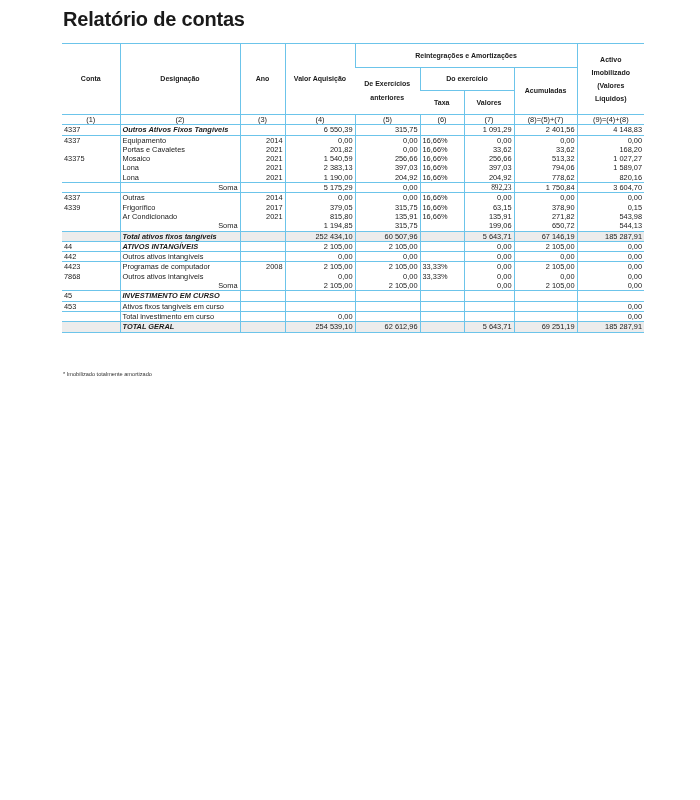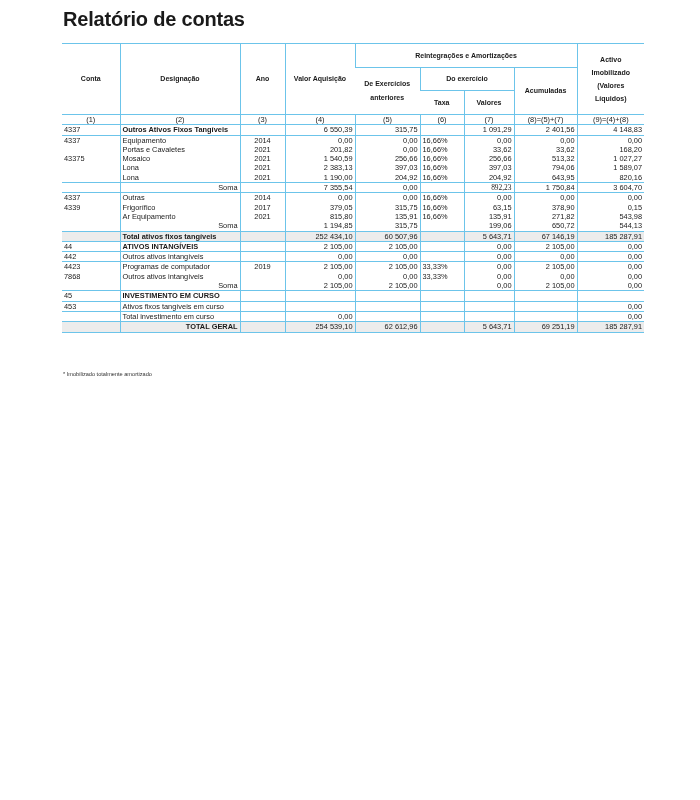--- a/index.html
+++ b/index.html
@@ -8,22 +8,22 @@
   .tbl { position: absolute; left: 62px; top: 43px; width: 582px; border-collapse: collapse; table-layout: fixed; font-size: 7.4px; }
   .tbl th, .tbl td { padding: 0 2px; line-height: 9.3px; height: 9.3px; white-space: nowrap; overflow: hidden; }
   .tbl th { font-weight: bold; text-align: center; font-size: 7px; }
   .hdr th { border-left: 1px solid #6cc4ea; }
   .hdr-top th { border-top: 1.3px solid #6cc4ea; }
   .idx td { text-align: center; border-top: 1px solid #6cc4ea; border-bottom: 1px solid #6cc4ea; border-left: 1px solid #6cc4ea; }
   td { border-left: 1px solid #6cc4ea; }
   td:first-child { border-left: none; }
   .hdr th:first-child { border-left: none; }
   .num { text-align: right; }
-  .ctr { text-align: center; }
-  .bold { font-weight: bold; }
+  .ctr { text-align: right; }
+  .bold { font-weight: bold; font-style: italic; }
   .line-top td { border-top: 1px solid #6cc4ea; }
   .shade td { background: #ececec; border-top: 1px solid #6cc4ea; border-bottom: 1px solid #6cc4ea; }
   .footnote { position: absolute; left: 63px; top: 371px; font-size: 5.6px; color: #333; }
 </style>
 </head>
 <body>
 
 <h1 class="title">Relatório de contas</h1>
 
 <table class="tbl">
@@ -133,28 +133,28 @@
         <td class="num">1 589,07</td>
       </tr>
       <tr>
         <td></td>
         <td>Lona</td>
         <td class="ctr">2021</td>
         <td class="num">1 190,00</td>
         <td class="num">204,92</td>
         <td class="ctr" style="text-align: left;">16,66%</td>
         <td class="num">204,92</td>
-        <td class="num">643,95</td>
+        <td class="num">778,62</td>
         <td class="num">820,16</td>
       </tr>
       <tr class="line-top">
         <td></td>
         <td style="text-align: right;">Soma</td>
         <td class="ctr" style="border-top: 1px solid rgb(108, 196, 234); border-bottom: 1px solid rgb(108, 196, 234);"></td>
-        <td class="num" style="border-top: 1px solid rgb(108, 196, 234); border-bottom: 1px solid rgb(108, 196, 234);">7 355,54</td>
+        <td class="num" style="border-top: 1px solid rgb(108, 196, 234); border-bottom: 1px solid rgb(108, 196, 234);">5 175,29</td>
         <td class="num" style="border-top: 1px solid rgb(108, 196, 234); border-bottom: 1px solid rgb(108, 196, 234);">0,00</td>
         <td class="ctr" style="text-align: left; border-top: 1px solid rgb(108, 196, 234); border-bottom: 1px solid rgb(108, 196, 234);"></td>
         <td class="num" style="border-top: 1px solid rgb(108, 196, 234); border-bottom: 1px solid rgb(108, 196, 234); font-family: Liberation Serif, serif;">892,23</td>
         <td class="num" style="border-top: 1px solid rgb(108, 196, 234); border-bottom: 1px solid rgb(108, 196, 234);">1 750,84</td>
         <td class="num" style="border-top: 1px solid rgb(108, 196, 234); border-bottom: 1px solid rgb(108, 196, 234); text-align: right;">3 604,70</td>
       </tr>
       <tr class="line-top">
         <td>4337</td>
         <td>Outras</td>
         <td class="ctr">2014</td>
@@ -171,21 +171,21 @@
         <td class="ctr">2017</td>
         <td class="num">379,05</td>
         <td class="num">315,75</td>
         <td class="ctr" style="text-align: left;">16,66%</td>
         <td class="num">63,15</td>
         <td class="num">378,90</td>
         <td class="num">0,15</td>
       </tr>
       <tr>
         <td></td>
-        <td>Ar Equipamento</td>
+        <td>Ar Condicionado</td>
         <td class="ctr">2021</td>
         <td class="num">815,80</td>
         <td class="num">135,91</td>
         <td class="ctr" style="text-align: left;">16,66%</td>
         <td class="num">135,91</td>
         <td class="num">271,82</td>
         <td class="num">543,98</td>
       </tr>
       <tr>
         <td></td>
@@ -227,21 +227,21 @@
         <td class="num">0,00</td>
         <td class="num">0,00</td>
         <td class="ctr" style="text-align: left;"></td>
         <td class="num">0,00</td>
         <td class="num">0,00</td>
         <td class="num">0,00</td>
       </tr>
       <tr class="line-top">
         <td>4423</td>
         <td>Programas de computador</td>
-        <td class="ctr">2019</td>
+        <td class="ctr">2008</td>
         <td class="num">2 105,00</td>
         <td class="num">2 105,00</td>
         <td class="ctr" style="text-align: left;">33,33%</td>
         <td class="num">0,00</td>
         <td class="num">2 105,00</td>
         <td class="num">0,00</td>
       </tr>
       <tr>
         <td>7868</td>
         <td>Outros ativos intangíveis</td>
@@ -292,21 +292,21 @@
         <td class="ctr"></td>
         <td class="num">0,00</td>
         <td class="num"></td>
         <td class="ctr" style="text-align: left;"></td>
         <td class="num"></td>
         <td class="num"></td>
         <td class="num">0,00</td>
       </tr>
       <tr class="shade">
         <td style="border-bottom: 1px solid rgb(108, 196, 234);"></td>
-        <td class="bold" style="border-bottom: 1px solid rgb(108, 196, 234); text-align: right;">TOTAL GERAL</td>
+        <td class="bold" style="border-bottom: 1px solid rgb(108, 196, 234);">TOTAL GERAL</td>
         <td class="ctr" style="border-bottom: 1px solid rgb(108, 196, 234);"></td>
         <td class="num" style="border-bottom: 1px solid rgb(108, 196, 234);">254 539,10</td>
         <td class="num" style="border-bottom: 1px solid rgb(108, 196, 234); margin-left: 48px;">62 612,96</td>
         <td class="ctr" style="text-align: left; border-bottom: 1px solid rgb(108, 196, 234);"></td>
         <td class="num" style="border-bottom: 1px solid rgb(108, 196, 234);">5 643,71</td>
         <td class="num" style="border-bottom: 1px solid rgb(108, 196, 234);">69 251,19</td>
         <td class="num" style="border-bottom: 1px solid rgb(108, 196, 234);">185 287,91</td>
       </tr>
     </tbody>
 </table>

